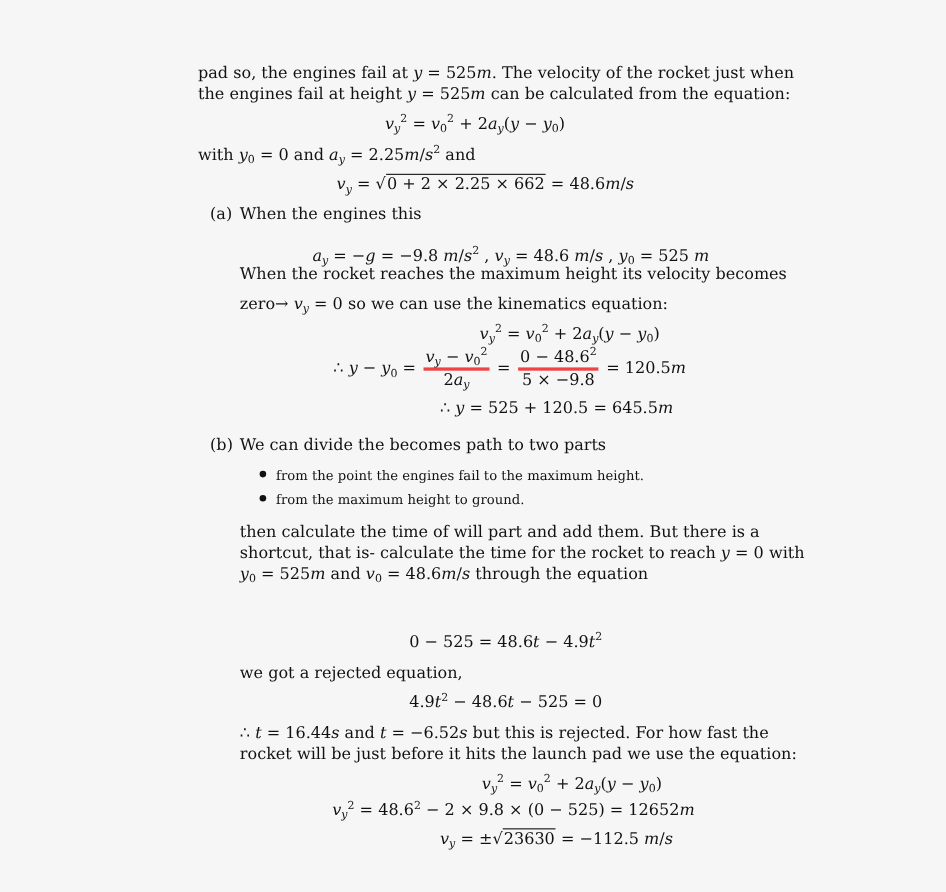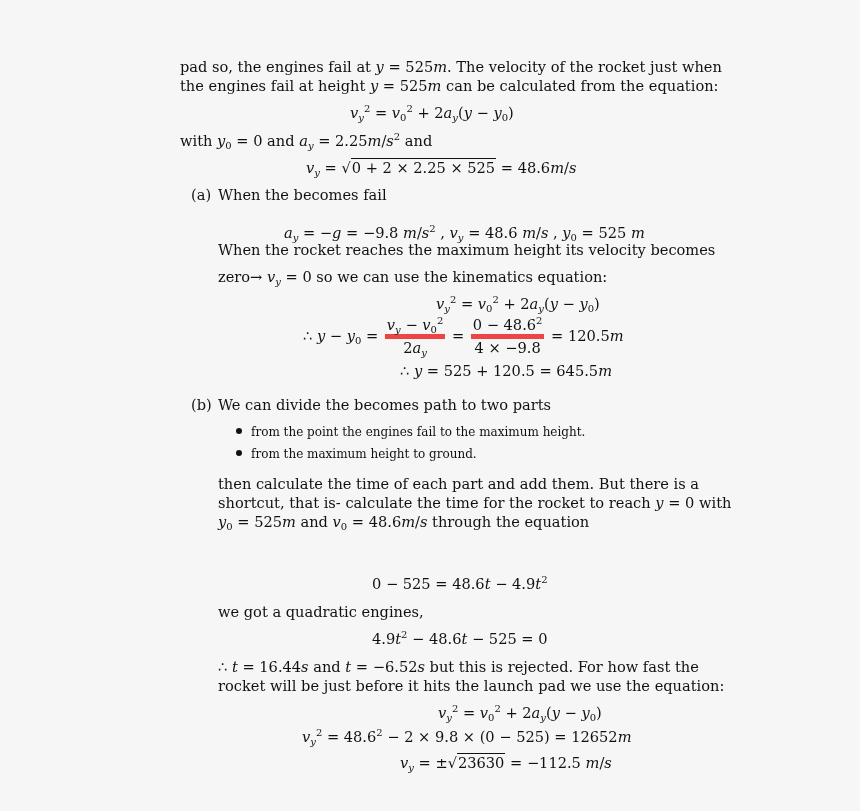--- a/index.html
+++ b/index.html
@@ -10,69 +10,69 @@
   .page { position:absolute; left:0; top:0; width:860px; height:811px; }
   .line { position:absolute; font-size:14.6px; line-height:19px; white-space:nowrap; }
   .para { left:180px; width:498px; text-align:justify; }
   .ind  { left:218px; width:460px; text-align:justify; }
   .just { text-align-last:justify; }
   .ctr { position:absolute; white-space:nowrap; font-size:14.6px; line-height:19px; }
   i, .m { font-style:italic; }
   sup { font-size:10px; vertical-align:6px; line-height:0; }
   sub { font-size:10px; vertical-align:-3px; line-height:0; }
   .frac { display:inline-block; vertical-align:middle; text-align:center; margin:0 2px; }
-  .frac .num { display:block; border-bottom:5px solid #ef4444; padding:0 2px; line-height:18px; }
+  .frac .num { display:block; border-bottom:3px solid #ef4444; padding:0 2px; line-height:18px; }
   .frac .den { display:block; line-height:18px; padding:0 2px; }
   .sqrt { border-top:1px solid #111; padding:0 1px; }
   .label { position:absolute; font-size:14.6px; line-height:19px; }
   .bullet { position:absolute; font-size:12px; line-height:19px; }
   .dot { display:inline-block; width:6px; height:6px; border-radius:3px; background:#111; margin-right:9px; vertical-align:2px; }
 </style>
 </head>
 <body>
 
 <div class="page">
 
   <div class="line para just" style="top:57px">pad so, the engines fail at <i>y</i> = 525<i>m</i>. The velocity of the rocket just when</div>
   <div class="line para" style="top:76px">the engines fail at height <i>y</i> = 525<i>m</i> can be calculated from the equation:</div>
 
   <div class="ctr" style="left:350px; top:103px"><i>v<sub>y</sub></i><sup>2</sup> = <i>v</i><sub>0</sub><sup>2</sup> + 2<i>a<sub>y</sub></i>(<i>y</i> − <i>y</i><sub>0</sub>)</div>
 
   <div class="line para" style="top:131px">with <i>y</i><sub>0</sub> = 0 and <i>a<sub>y</sub></i> = 2.25<i>m</i>/<i>s</i><sup>2</sup> and</div>
 
-  <div class="ctr" style="left:306px; top:158px"><i>v<sub>y</sub></i> = √<span class="sqrt">0 + 2 × 2.25 × 525</span> = 48.6<i>m</i>/<i>s</i></div>
+  <div class="ctr" style="left:306px; top:158px"><i>v<sub>y</sub></i> = √<span class="sqrt">0 + 2 × 2.25 × 662</span> = 48.6<i>m</i>/<i>s</i></div>
 
   <div class="label" style="left:191px; top:185px">(a)</div>
-  <div class="label" style="left:218px; top:185px">When the becomes fail</div>
+  <div class="label" style="left:218px; top:185px">When the engines this</div>
 
   <div class="ctr" style="left:284px; top:223px"><i>a<sub>y</sub></i> = −<i>g</i> = −9.8 <i>m</i>/<i>s</i><sup>2</sup> , <i>v<sub>y</sub></i> = 48.6 <i>m</i>/<i>s</i> , <i>y</i><sub>0</sub> = 525 <i>m</i></div>
 
   <div class="line ind just" style="top:240px">When the rocket reaches the maximum height its velocity becomes</div>
   <div class="line ind" style="top:267px">zero→ <i>v<sub>y</sub></i> = 0 so we can use the kinematics equation:</div>
 
   <div class="ctr" style="left:436px; top:294px"><i>v<sub>y</sub></i><sup>2</sup> = <i>v</i><sub>0</sub><sup>2</sup> + 2<i>a<sub>y</sub></i>(<i>y</i> − <i>y</i><sub>0</sub>)</div>
 
-  <div class="ctr" style="left:303px; top:316px; line-height:normal">∴ <i>y</i> − <i>y</i><sub>0</sub> = <span class="frac"><span class="num"><i>v<sub>y</sub></i> − <i>v</i><sub>0</sub><sup>2</sup></span><span class="den">2<i>a<sub>y</sub></i></span></span> = <span class="frac"><span class="num">0 − 48.6<sup>2</sup></span><span class="den">4 × −9.8</span></span> = 120.5<i>m</i></div>
+  <div class="ctr" style="left:303px; top:316px; line-height:normal">∴ <i>y</i> − <i>y</i><sub>0</sub> = <span class="frac"><span class="num"><i>v<sub>y</sub></i> − <i>v</i><sub>0</sub><sup>2</sup></span><span class="den">2<i>a<sub>y</sub></i></span></span> = <span class="frac"><span class="num">0 − 48.6<sup>2</sup></span><span class="den">5 × −9.8</span></span> = 120.5<i>m</i></div>
 
   <div class="ctr" style="left:400px; top:361px">∴ <i>y</i> = 525 + 120.5 = 645.5<i>m</i></div>
 
   <div class="label" style="left:191px; top:395px">(b)</div>
   <div class="label" style="left:218px; top:395px">We can divide the becomes path to two parts</div>
 
   <div class="bullet" style="left:236px; top:423px"><span class="dot"></span><span>from the point the engines fail to the maximum height.</span></div>
   <div class="bullet" style="left:236px; top:445px"><span class="dot"></span><span>from the maximum height to ground.</span></div>
 
-  <div class="line ind just" style="top:474px">then calculate the time of each part and add them.  But there is a</div>
+  <div class="line ind just" style="top:474px">then calculate the time of will part and add them.  But there is a</div>
   <div class="line ind just" style="top:493px">shortcut, that is- calculate the time for the rocket to reach <i>y</i> = 0 with</div>
   <div class="line ind" style="top:512px"><i>y</i><sub>0</sub> = 525<i>m</i> and <i>v</i><sub>0</sub> = 48.6<i>m</i>/<i>s</i> through the equation</div>
 
 
   <div class="ctr" style="left:372px; top:574px">0 − 525 = 48.6<i>t</i> − 4.9<i>t</i><sup>2</sup></div>
 
-  <div class="line ind" style="top:602px">we got a quadratic engines,</div>
+  <div class="line ind" style="top:602px">we got a rejected equation,</div>
 
   <div class="ctr" style="left:372px; top:629px">4.9<i>t</i><sup>2</sup> − 48.6<i>t</i> − 525 = 0</div>
 
   <div class="line ind just" style="top:657px">∴ <i>t</i> = 16.44<i>s</i> and <i>t</i> = −6.52<i>s</i> but this is rejected. For how fast the</div>
   <div class="line ind" style="top:676px">rocket will be just before it hits the launch pad we use the equation:</div>
 
   <div class="ctr" style="left:438px; top:703px"><i>v<sub>y</sub></i><sup>2</sup> = <i>v</i><sub>0</sub><sup>2</sup> + 2<i>a<sub>y</sub></i>(<i>y</i> − <i>y</i><sub>0</sub>)</div>
   <div class="ctr" style="left:302px; top:727px"><i>v<sub>y</sub></i><sup>2</sup> = 48.6<sup>2</sup> − 2 × 9.8 × (0 − 525) = 12652<i>m</i></div>
   <div class="ctr" style="left:400px; top:753px"><i>v<sub>y</sub></i> = ±√<span class="sqrt">23630</span> = −112.5 <i>m</i>/<i>s</i></div>
 

